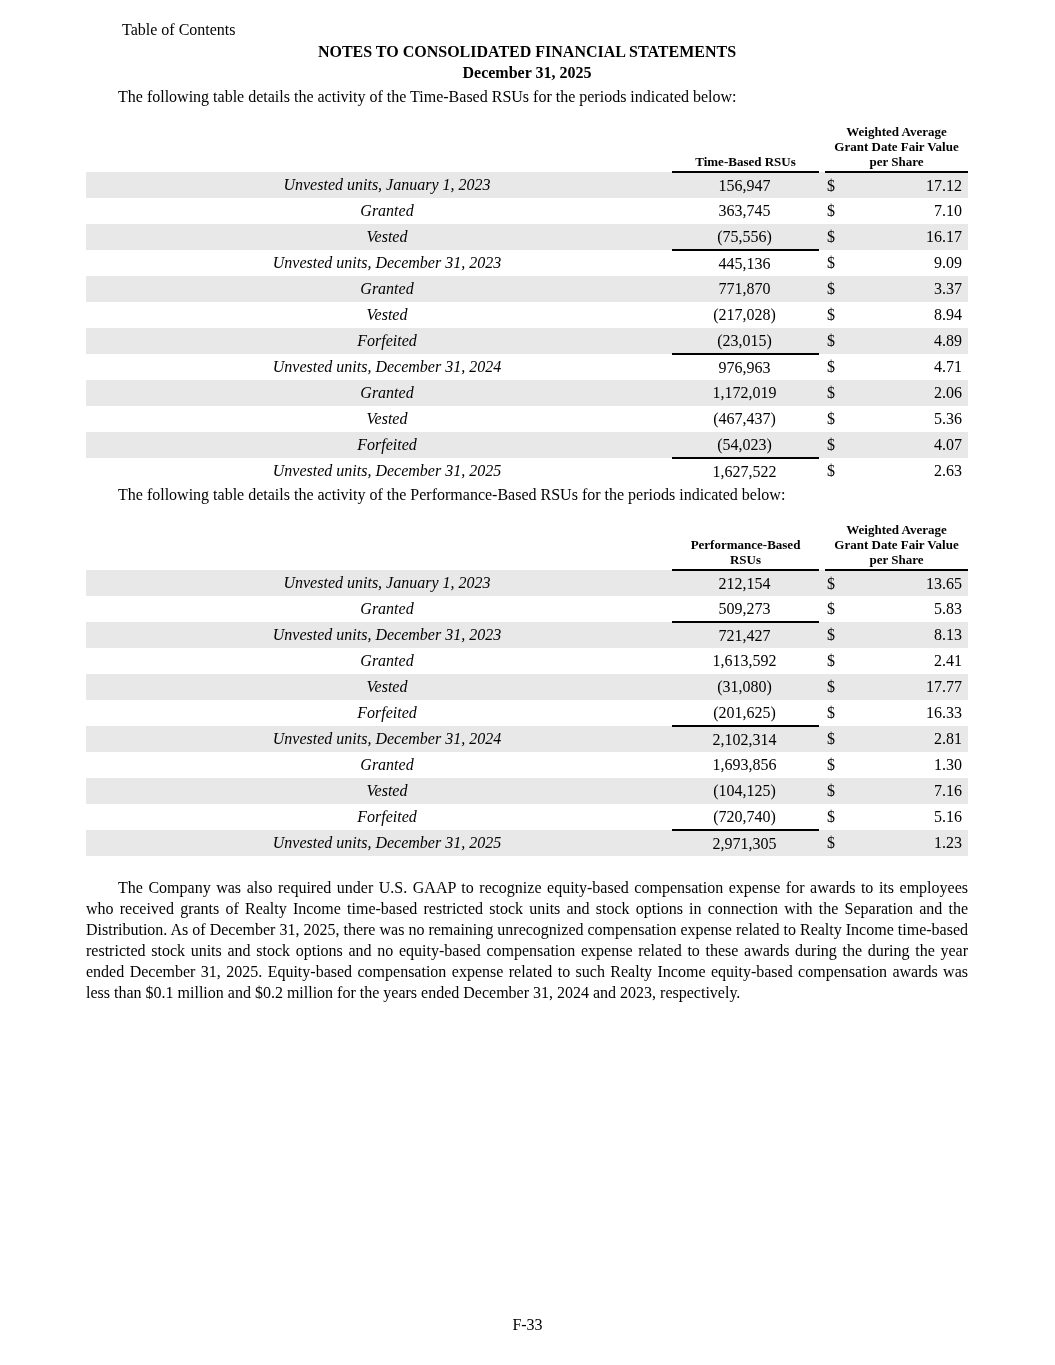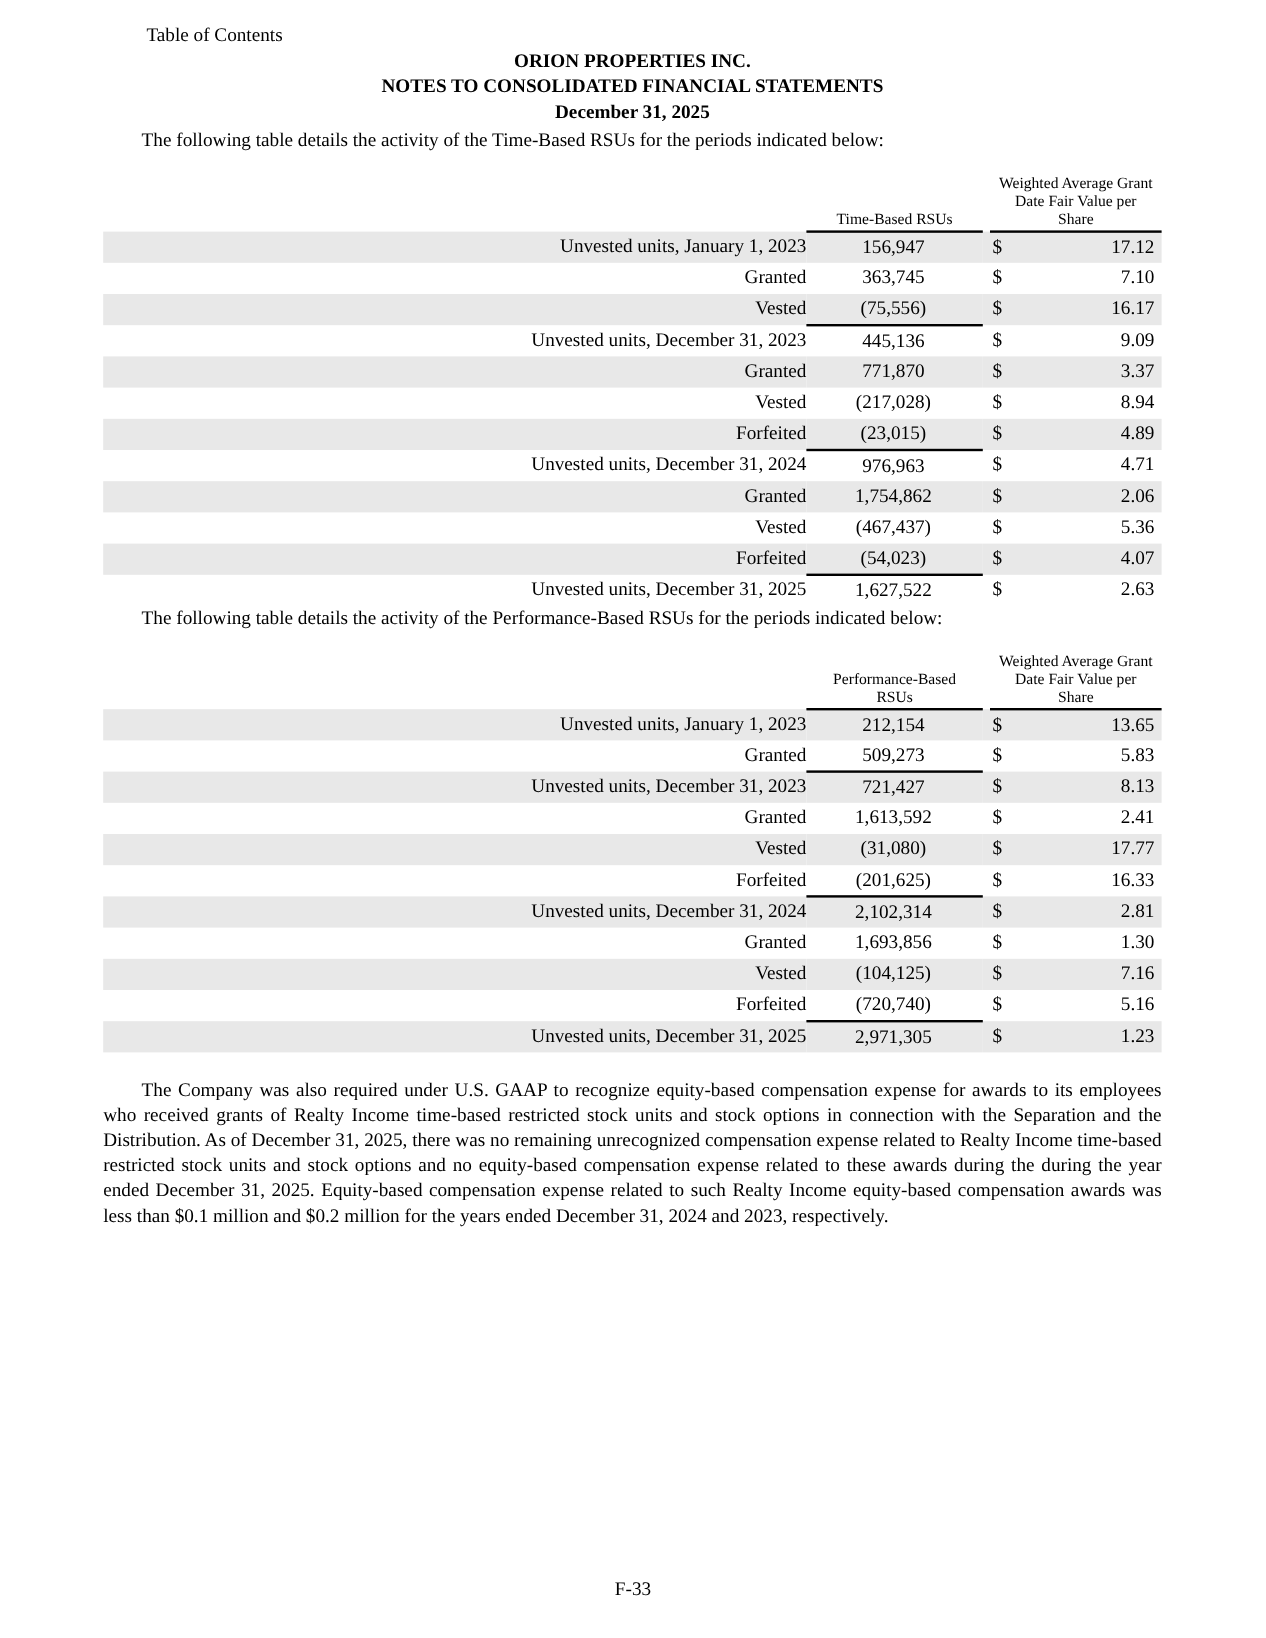--- a/index.html
+++ b/index.html
@@ -41,40 +41,40 @@
     width: 882px;
     margin-top: 17px;
   }
   col.c-label { width: 586px; }
   col.c-units { width: 147px; }
   col.c-gap   { width: 6px; }
   col.c-cur   { width: 20px; }
   col.c-val   { width: 123px; }
   th {
     font-size: 13px;
-    font-weight: normal;
+    font-weight: bold;
     line-height: 15px;
     vertical-align: bottom;
     text-align: center;
   }
   th.units-th {
     padding: 0 10px 2px;
     border-bottom: 2px solid #000;
     text-align: center;
   }
   th.fv-th {
     padding: 0 7px 2px;
     border-bottom: 2px solid #000;
   }
   td {
     height: 26px;
     vertical-align: middle;
     font-size: 16px;
   }
-  td.label-cell { text-align: right;  padding-left: 16px; }
+  td.label-cell { text-align: center;  padding-left: 16px; font-style: italic; }
   td.units-cell { text-align: center; padding-right: 2px; }
   td.currency-cell { text-align: left; padding-left: 2px; }
   td.fv-cell { text-align: right; padding-right: 6px; }
   tr.shaded td { background: var(--row-shading, #e8e8e8); }
   td.subtotal-line { border-bottom: 2px solid #000; }
   p.closing {
     margin-top: 21px;
     line-height: 21px;
     text-indent: 32px;
     text-align: justify;
@@ -89,21 +89,20 @@
   }
 </style>
 </head>
 <body>
 
 <div class="content">
 
   <div class="toc-link">Table of Contents</div>
 
   <div class="headings">
-    <div>ORION PROPERTIES INC.</div>
     <div>NOTES TO CONSOLIDATED FINANCIAL STATEMENTS</div>
     <div>December 31, 2025</div>
   </div>
 
   <p class="intro intro-1">The following table details the activity of the Time-Based RSUs for the periods indicated below:</p>
 
   <table class="rsu-table">
     <colgroup>
       <col class="c-label">
         <col class="c-units">
@@ -171,21 +170,21 @@
   </tr>
         <tr>
     <td class="label-cell">Unvested units, December 31, 2024</td>
     <td class="units-cell">976,963</td>
     <td class="gap-cell"></td>
     <td class="currency-cell">$</td>
     <td class="fv-cell">4.71</td>
   </tr>
         <tr class="shaded">
     <td class="label-cell">Granted</td>
-    <td class="units-cell">1,754,862</td>
+    <td class="units-cell">1,172,019</td>
     <td class="gap-cell"></td>
     <td class="currency-cell">$</td>
     <td class="fv-cell">2.06</td>
   </tr>
         <tr>
     <td class="label-cell">Vested</td>
     <td class="units-cell">(467,437)</td>
     <td class="gap-cell"></td>
     <td class="currency-cell">$</td>
     <td class="fv-cell">5.36</td>

